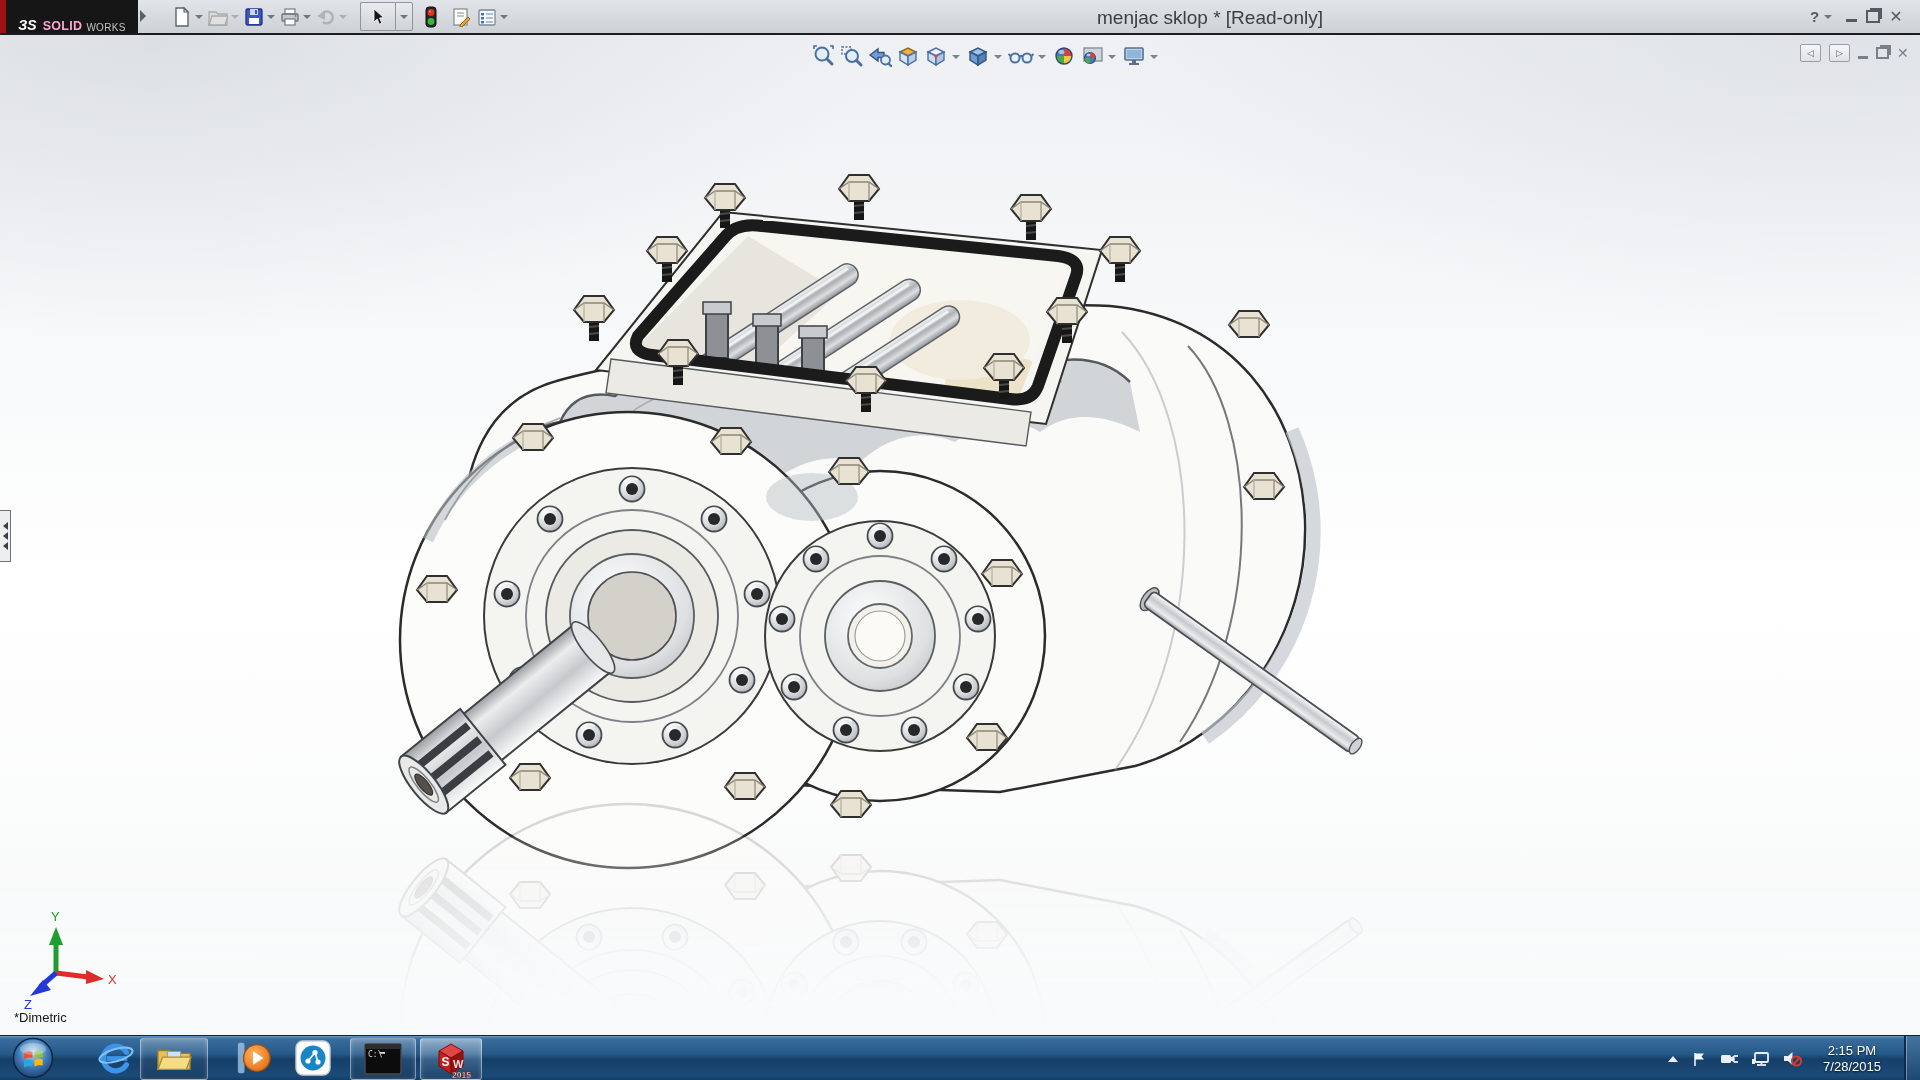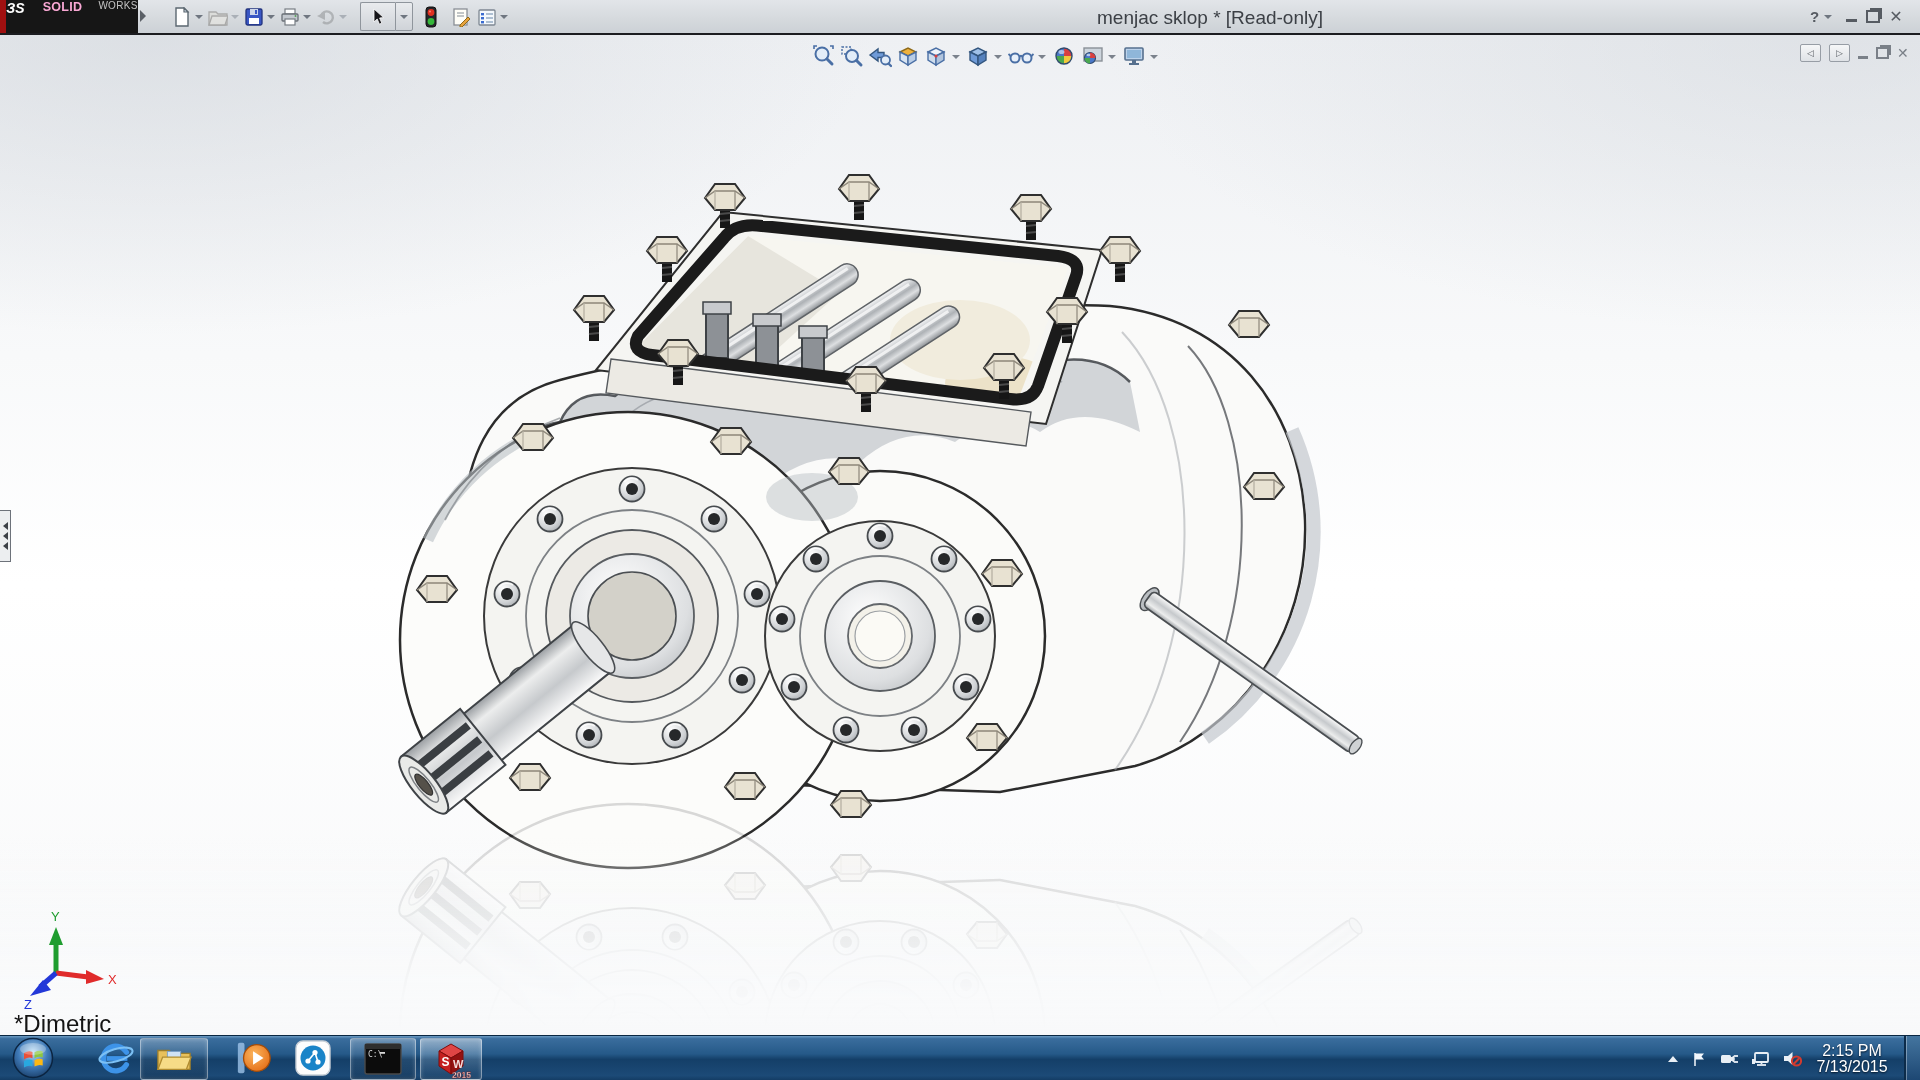--- a/index.html
+++ b/index.html
@@ -5,21 +5,21 @@
   html,body{margin:0;padding:0;background:#fff;width:1920px;height:1080px;overflow:hidden;
     font-family:"Liberation Sans","DejaVu Sans",sans-serif;-webkit-font-smoothing:antialiased;}
   .abs{position:absolute;}
   #app{position:absolute;left:0;top:0;width:1920px;height:1080px;}
 
   
   #titlebar{left:0;top:0;width:1920px;height:33px;
     background:linear-gradient(180deg,#e2e5e9 0%,#d6dade 55%,#ccd1d6 100%);
     border-bottom:2px solid #1b1c20;z-index:40;}
   #redstrip{left:0;top:0;width:6px;height:33px;background:#a01010;}
-  #logobox{left:6px;top:0;width:132px;height:33px;background:#161616;display:flex;align-items:flex-start;justify-content:center;gap:18px;}
+  #logobox{left:6px;top:0;width:132px;height:33px;background:#161616;display:flex;align-items:flex-end;justify-content:center;gap:6px;}
   #logobox .mark{color:#fff;font-style:italic;font-weight:bold;font-size:14px;}
   #logobox .b{color:#f9a8d4;font-weight:bold;font-size:12.5px;letter-spacing:.3px;}
   #logobox .l{color:#c4c4c4;font-weight:normal;font-size:10px;letter-spacing:.3px;margin-left:-2px;}
   #logoflyout{left:140px;top:10px;width:0;height:0;border-left:6px solid #5a5f66;border-top:6px solid transparent;border-bottom:6px solid transparent;}
   #maintools{left:172px;top:0;height:33px;display:flex;align-items:center;z-index:41;}
   .tbtn{display:flex;align-items:center;justify-content:center;height:28px;}
   .caret{width:0;height:0;border-top:4px solid #6f7680;border-left:4px solid transparent;border-right:4px solid transparent;margin:0 5px 0 3px;}
   .caret.dis{border-top-color:#aab0b7;}
   .dis svg{opacity:.55;filter:grayscale(.6);}
   #selectbtn{width:34px;height:27px;border:1px solid #8f959c;border-right:none;border-radius:2px 0 0 2px;
@@ -51,34 +51,34 @@
     display:flex;align-items:center;justify-content:center;font-size:9px;color:#5c6167;}
   .dminbar{width:10px;height:3px;background:#7a8088;margin-top:8px;}
   .drestore{width:9px;height:8px;border:2px solid #7a8088;box-shadow:3px -3px 0 -1px #7a8088;}
   .dclose{color:#7a8088;font-size:14px;font-weight:bold;}
 
   
   #lefttab{left:0;top:510px;width:10px;height:50px;background:#eceef0;border:1px solid #6d727a;border-left:none;
     display:flex;flex-direction:column;align-items:center;justify-content:center;gap:2px;z-index:30;}
   .ltri{width:0;height:0;border-right:5px solid #3c4046;border-top:4px solid transparent;border-bottom:4px solid transparent;}
 
-  #viewlabel{left:14px;top:1010px;font-size:24px;color:#141414;z-index:30;}
+  #viewlabel{left:14px;top:1010px;font-size:13px;color:#141414;z-index:30;}
   #triad{left:16px;top:905px;z-index:30;}
 
   
   #taskbar{left:0;top:1035px;width:1920px;height:45px;
     background:linear-gradient(180deg,#6d9cc4 0%,#3a6d9d 6%,#255988 40%,#143f68 52%,#1c4a77 88%,#123a61 100%);
     border-top:1px solid #0a2742;z-index:50;}
   .tkbtn{position:absolute;top:2px;height:40px;border:1px solid rgba(255,255,255,.45);border-radius:3px;
     background:linear-gradient(180deg,rgba(255,255,255,.25),rgba(255,255,255,.07) 48%,rgba(0,0,0,.18));
     box-shadow:inset 0 0 4px rgba(255,255,255,.25);display:flex;align-items:center;justify-content:center;}
   .tkplain{position:absolute;top:2px;height:40px;display:flex;align-items:center;justify-content:center;}
   .tkbtn.active{background:linear-gradient(180deg,rgba(255,255,255,.45),rgba(190,220,245,.25) 48%,rgba(0,0,0,.1));}
   #tray{position:absolute;right:118px;top:0;height:45px;display:flex;align-items:center;gap:13px;}
-  #clock{position:absolute;right:22px;top:2px;width:92px;height:41px;display:flex;flex-direction:column;align-items:center;justify-content:center;color:#fff;font-size:16px;line-height:16px;text-shadow:0 1px 2px #012;}
+  #clock{position:absolute;right:22px;top:2px;width:92px;height:41px;display:flex;flex-direction:column;align-items:center;justify-content:center;color:#fff;font-size:13px;line-height:16px;text-shadow:0 1px 2px #012;}
   #showdesk{position:absolute;right:0;top:0;width:14px;height:45px;
     background:linear-gradient(180deg,#44759f,#1c4672);border-left:2px solid #0c2b49;box-shadow:inset 1px 0 0 rgba(255,255,255,.35);}
   .trayup{width:0;height:0;border-bottom:6px solid #e9eff5;border-left:5px solid transparent;border-right:5px solid transparent;}
 </style>
 </head>
 <body>
 
 <div id="app">
 
   <div id="viewport" class="abs"></div>
@@ -593,18 +593,18 @@
         <rect x="0" y="8" width="3" height="5" fill="#e9eff5"></rect>
       </svg>
       <svg width="19" height="17" viewBox="0 0 19 17">
         <polygon points="1,6 5,6 9.5,2 9.5,15 5,11 1,11" fill="#e9eff5"></polygon>
         <circle cx="13.5" cy="11" r="4.6" fill="none" stroke="#d23b2f" stroke-width="2"></circle>
         <line x1="10.4" y1="14.3" x2="16.7" y2="7.8" stroke="#d23b2f" stroke-width="2"></line>
       </svg>
     </div>
     <div id="clock">
       <span>2:15 PM</span>
-      <span>7/13/2015</span>
+      <span>7/28/2015</span>
     </div>
     <div id="showdesk"></div>
   </div>
 
 </div>
 
 </body></html>

